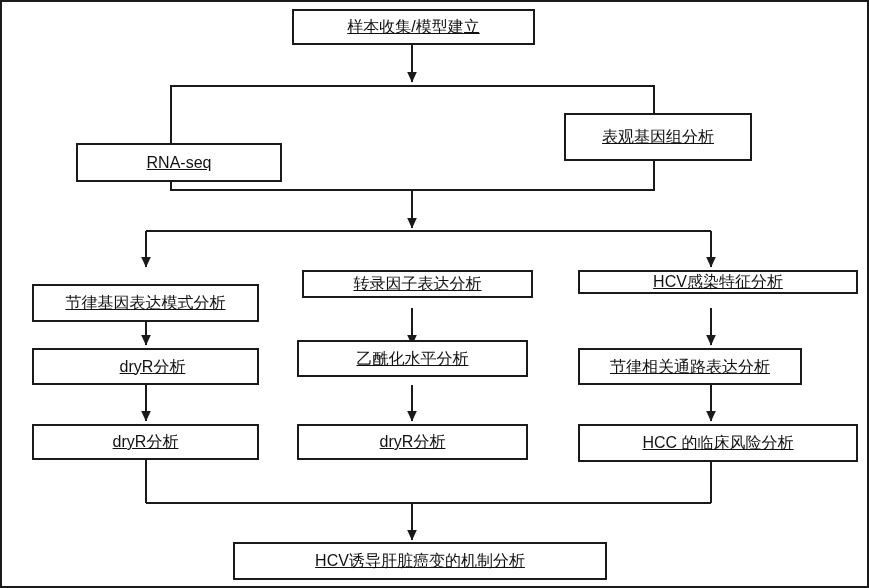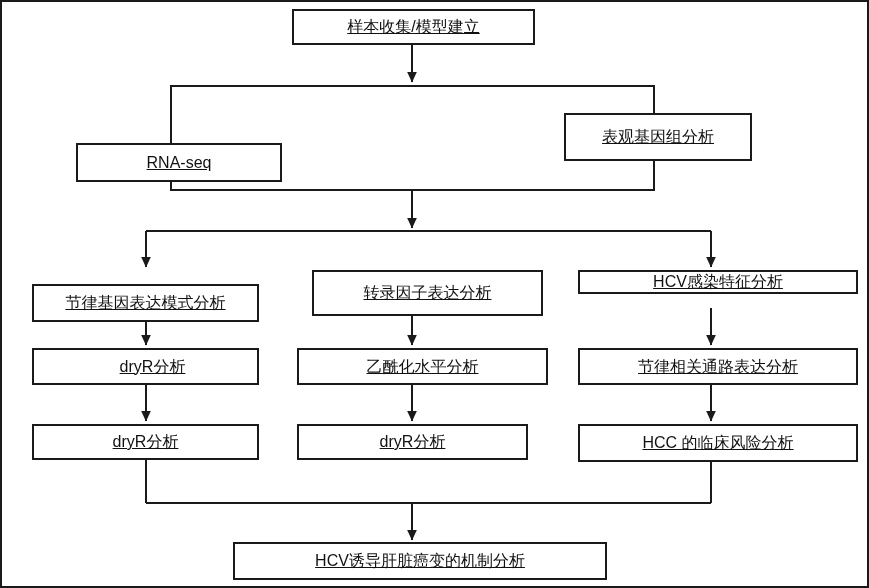--- a/index.html
+++ b/index.html
@@ -60,26 +60,26 @@
   
   .n-top      { left: 290px; top: 7px;   width: 243px; height: 36px; }
   .g-omics    { left: 168px; top: 83px;  width: 485px; height: 106px; }
   .n-rna      { left: 74px;  top: 117px; width: 206px; height: 39px; margin-top: 24px; }
   .n-epi      { left: 562px; top: 111px; width: 188px; height: 48px; }
 
   .n-l1 { left: 30px;  top: 268px; width: 227px; height: 38px; margin-top: 14px; }
   .n-l2 { left: 30px;  top: 346px; width: 227px; height: 37px; padding-left: 14px; }
   .n-l3 { left: 30px;  top: 422px; width: 227px; height: 36px; }
 
-  .n-m1 { left: 310px; top: 268px; width: 231px; height: 46px; }
-  .n-m2 { left: 295px; top: 346px; width: 251px; height: 37px; }
+  .n-m1 { left: 300px; top: 268px; width: 231px; height: 28px; }
+  .n-m2 { left: 295px; top: 338px; width: 231px; height: 37px; }
   .n-m3 { left: 295px; top: 422px; width: 231px; height: 36px; }
 
   .n-r1 { left: 576px; top: 268px; width: 280px; height: 24px; }
-  .n-r2 { left: 576px; top: 346px; width: 280px; height: 37px; text-align: right; }
+  .n-r2 { left: 576px; top: 346px; width: 224px; height: 37px; text-align: right; }
   .n-r3 { left: 576px; top: 422px; width: 280px; height: 38px; }
 
   .n-bottom { left: 231px; top: 540px; width: 374px; height: 38px; }
 </style>
 </head>
 <body>
 
 <div class="canvas">
 
   <svg class="connector-layer" viewBox="0 0 869 588" xmlns="http://www.w3.org/2000/svg" aria-hidden="true">

